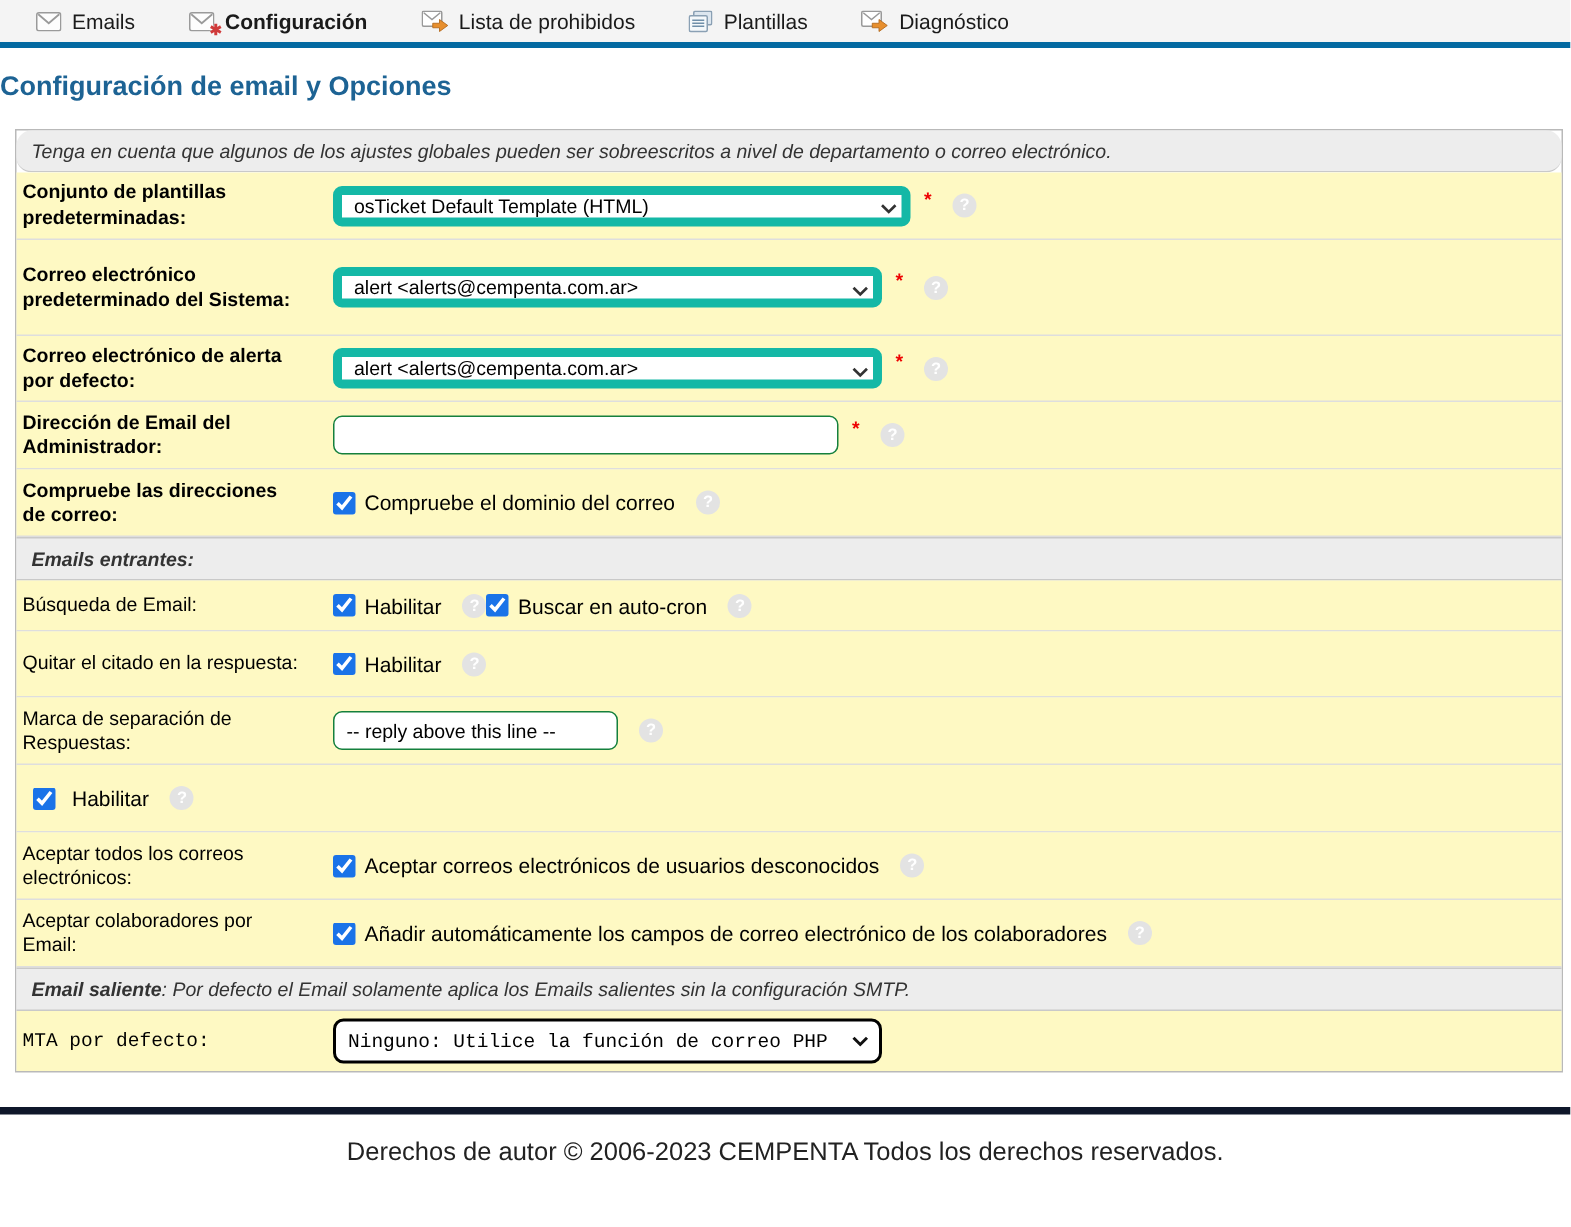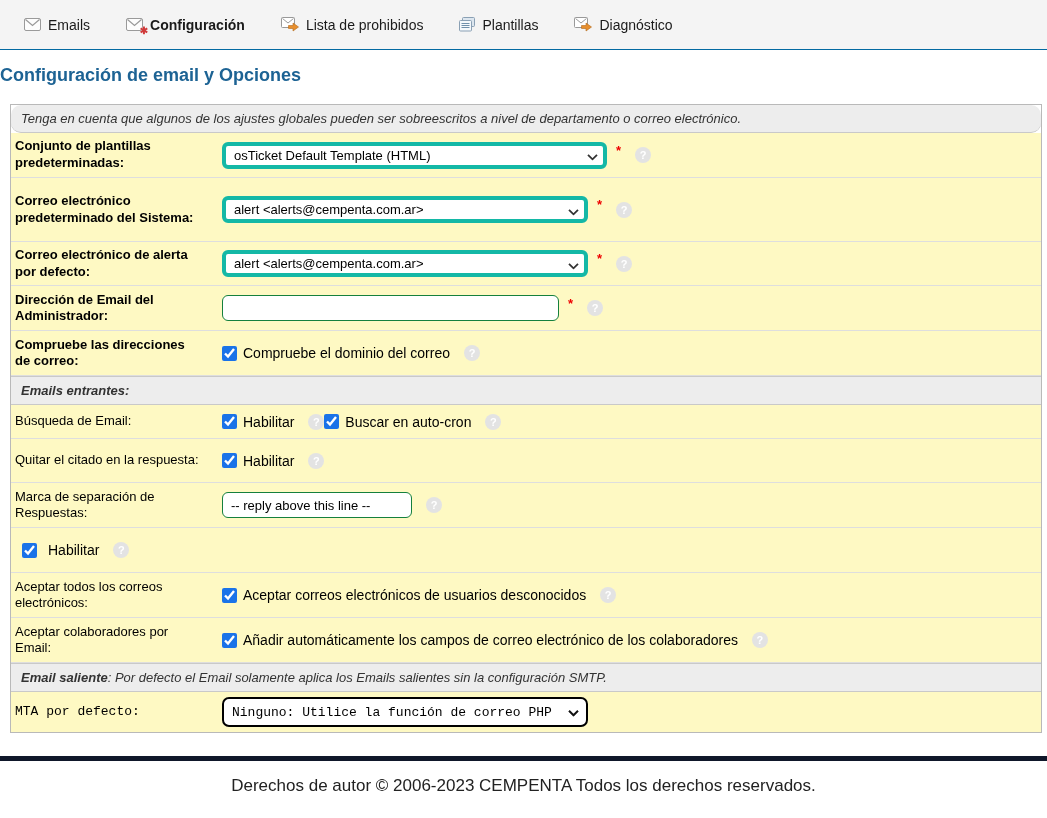--- a/index.html
+++ b/index.html
@@ -6,23 +6,23 @@
   html, body { width: 1047px; height: 818px; }
   body {
     font-family: "Liberation Sans", sans-serif;
     background: #ffffff;
     color: #000;
     font-size: 13px;
   }
 
   
   .topnav {
-    height: 50px;
+    height: 32px;
     background: #f4f4f4;
-    border-bottom: 1px solid #0369a1;
+    border-bottom: 4px solid #0369a1;
     display: flex;
     align-items: center;
     padding-left: 24px;
     gap: 36px;
   }
   .tab {
     display: flex;
     align-items: center;
     gap: 7px;
     font-size: 14px;
@@ -92,21 +92,21 @@
   .h45 { min-height: 45px; }
   .h64 { min-height: 64px; }
   .h44 { min-height: 44px; }
   .h34 { min-height: 34px; }
   .h37 { min-height: 37px; }
 
   
   .sel-wrap { position: relative; display: inline-block; }
   select {
     appearance: none; -webkit-appearance: none; -moz-appearance: none;
-    border: 4px solid #14b8a6;
+    border: 6px solid #14b8a6;
     border-radius: 6px;
     height: 27px;
     padding: 0 26px 0 8px;
     font-size: 13px;
     font-family: inherit;
     background: #fff;
     color: #000;
     width: 100%;
   }
   .sel-wrap.w385 { width: 385px; }

